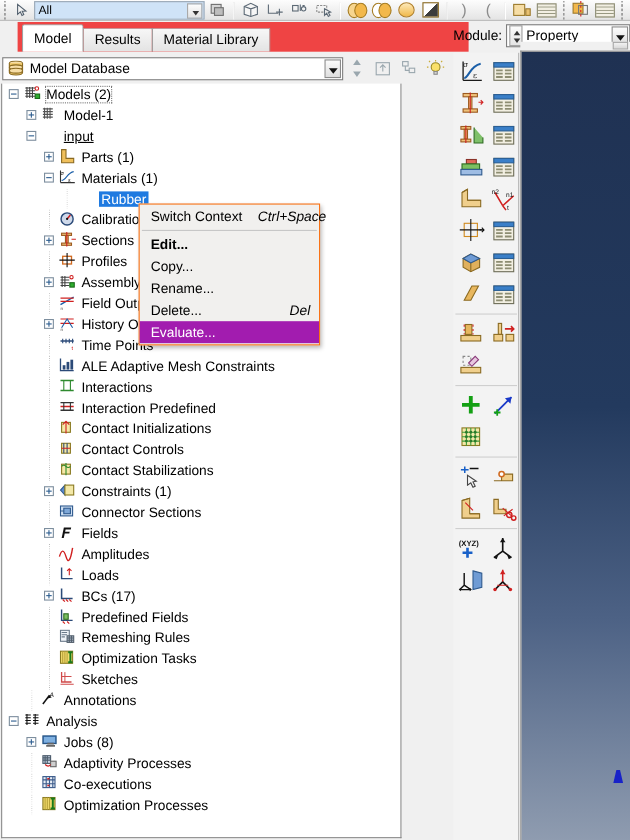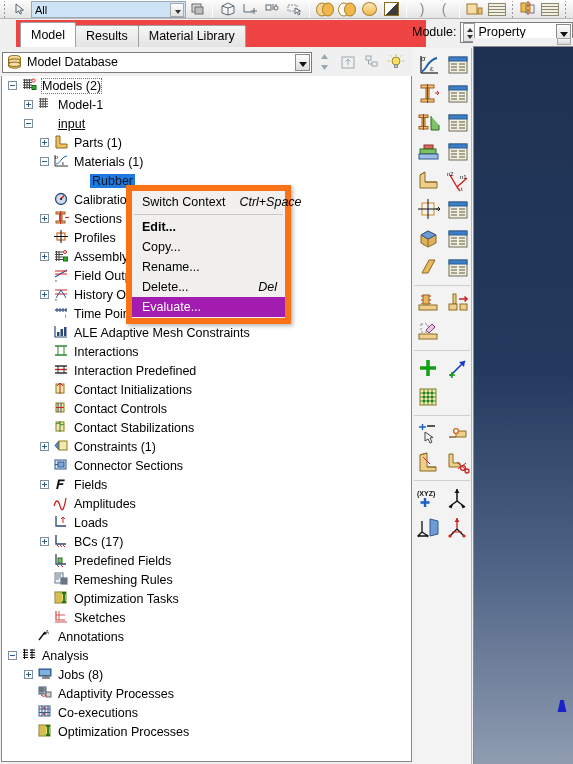--- a/index.html
+++ b/index.html
@@ -79,45 +79,45 @@
     position: absolute; right: 1px; top: 1px; width: 15px; height: 17px;
     background: linear-gradient(#fcfcfc,#dedede); border: 1px solid #8b8b8b;
   }
   #mdb-combo .dd::after { content: ""; position: absolute; left: 3px; top: 7px;
     border-left: 4px solid transparent; border-right: 4px solid transparent;
     border-top: 5px solid #111; }
   .mdb-tool { width: 24px; height: 22px; display:flex; align-items:center; justify-content:center; }
 
   
   #tree {
-    position: absolute; left: 1px; top: 76px; width: 411px; height: 686px;
+    position: absolute; left: 1px; top: 76px; width: 364px; height: 686px;
     background: #fff; border: 1px solid #8a8a8a; border-top: none;
     overflow: hidden; font-size: 12.5px;
   }
   .row { height: 19px; display: flex; align-items: center; white-space: nowrap; position: relative; }
   .row .expander {
     width: 9px; height: 9px; border: 1px solid #7d8e9e; background: #fff;
     position: relative; flex: 0 0 9px; margin-right: 3px;
   }
   .row .expander::before { content:""; position:absolute; left:1px; top:3px; width:5px; height:1px; background:#2c5d8f; }
   .row .expander.plus::after { content:""; position:absolute; left:3px; top:1px; width:1px; height:5px; background:#2c5d8f; }
   .row .dotlead { width: 9px; flex: 0 0 9px; margin-right: 3px;
      background-image: radial-gradient(#b9b9b9 45%, transparent 46%);
      background-size: 2px 2px; background-position: 4px 0; background-repeat: repeat-y; height: 19px;}
   .row .ticon { width: 18px; height: 16px; flex: 0 0 18px; margin-right: 4px;
      position: relative; display:flex; align-items:center; justify-content:center; }
   .row .tlabel { color: #000; }
-  .row.sel .tlabel { background: #1f7ae0; color: #0f172a; padding: 0 2px; }
+  .row.sel .tlabel { background: #1f7ae0; color: #ffffff; padding: 0 2px; }
   .row.underline .tlabel { text-decoration: underline; }
   .row.dotted .tlabel { outline: 1px dotted #777; outline-offset: 0px; }
 
   
   #ctxmenu {
     position: absolute; left: 126px; top: 185px; width: 165px;
-    background: #f1f0ee; border: 6px solid #f97316;
+    background: #f1f0ee; border: 1px solid #f97316;
     box-shadow: 2px 2px 4px rgba(0,0,0,0.28);
     z-index: 50; padding: 1px 0; font-size: 12.5px;
   }
   #ctxmenu .mi {
     height: 20px; display: flex; align-items: center;
     padding: 0 8px 0 10px; color: #000; white-space: nowrap;
   }
   #ctxmenu .mi .accel { margin-left: auto; padding-left: 14px; font-style: italic; }
   #ctxmenu .mi.bold { font-weight: bold; }
   #ctxmenu .mi.hl { background: #a21caf; color: #fff; }

